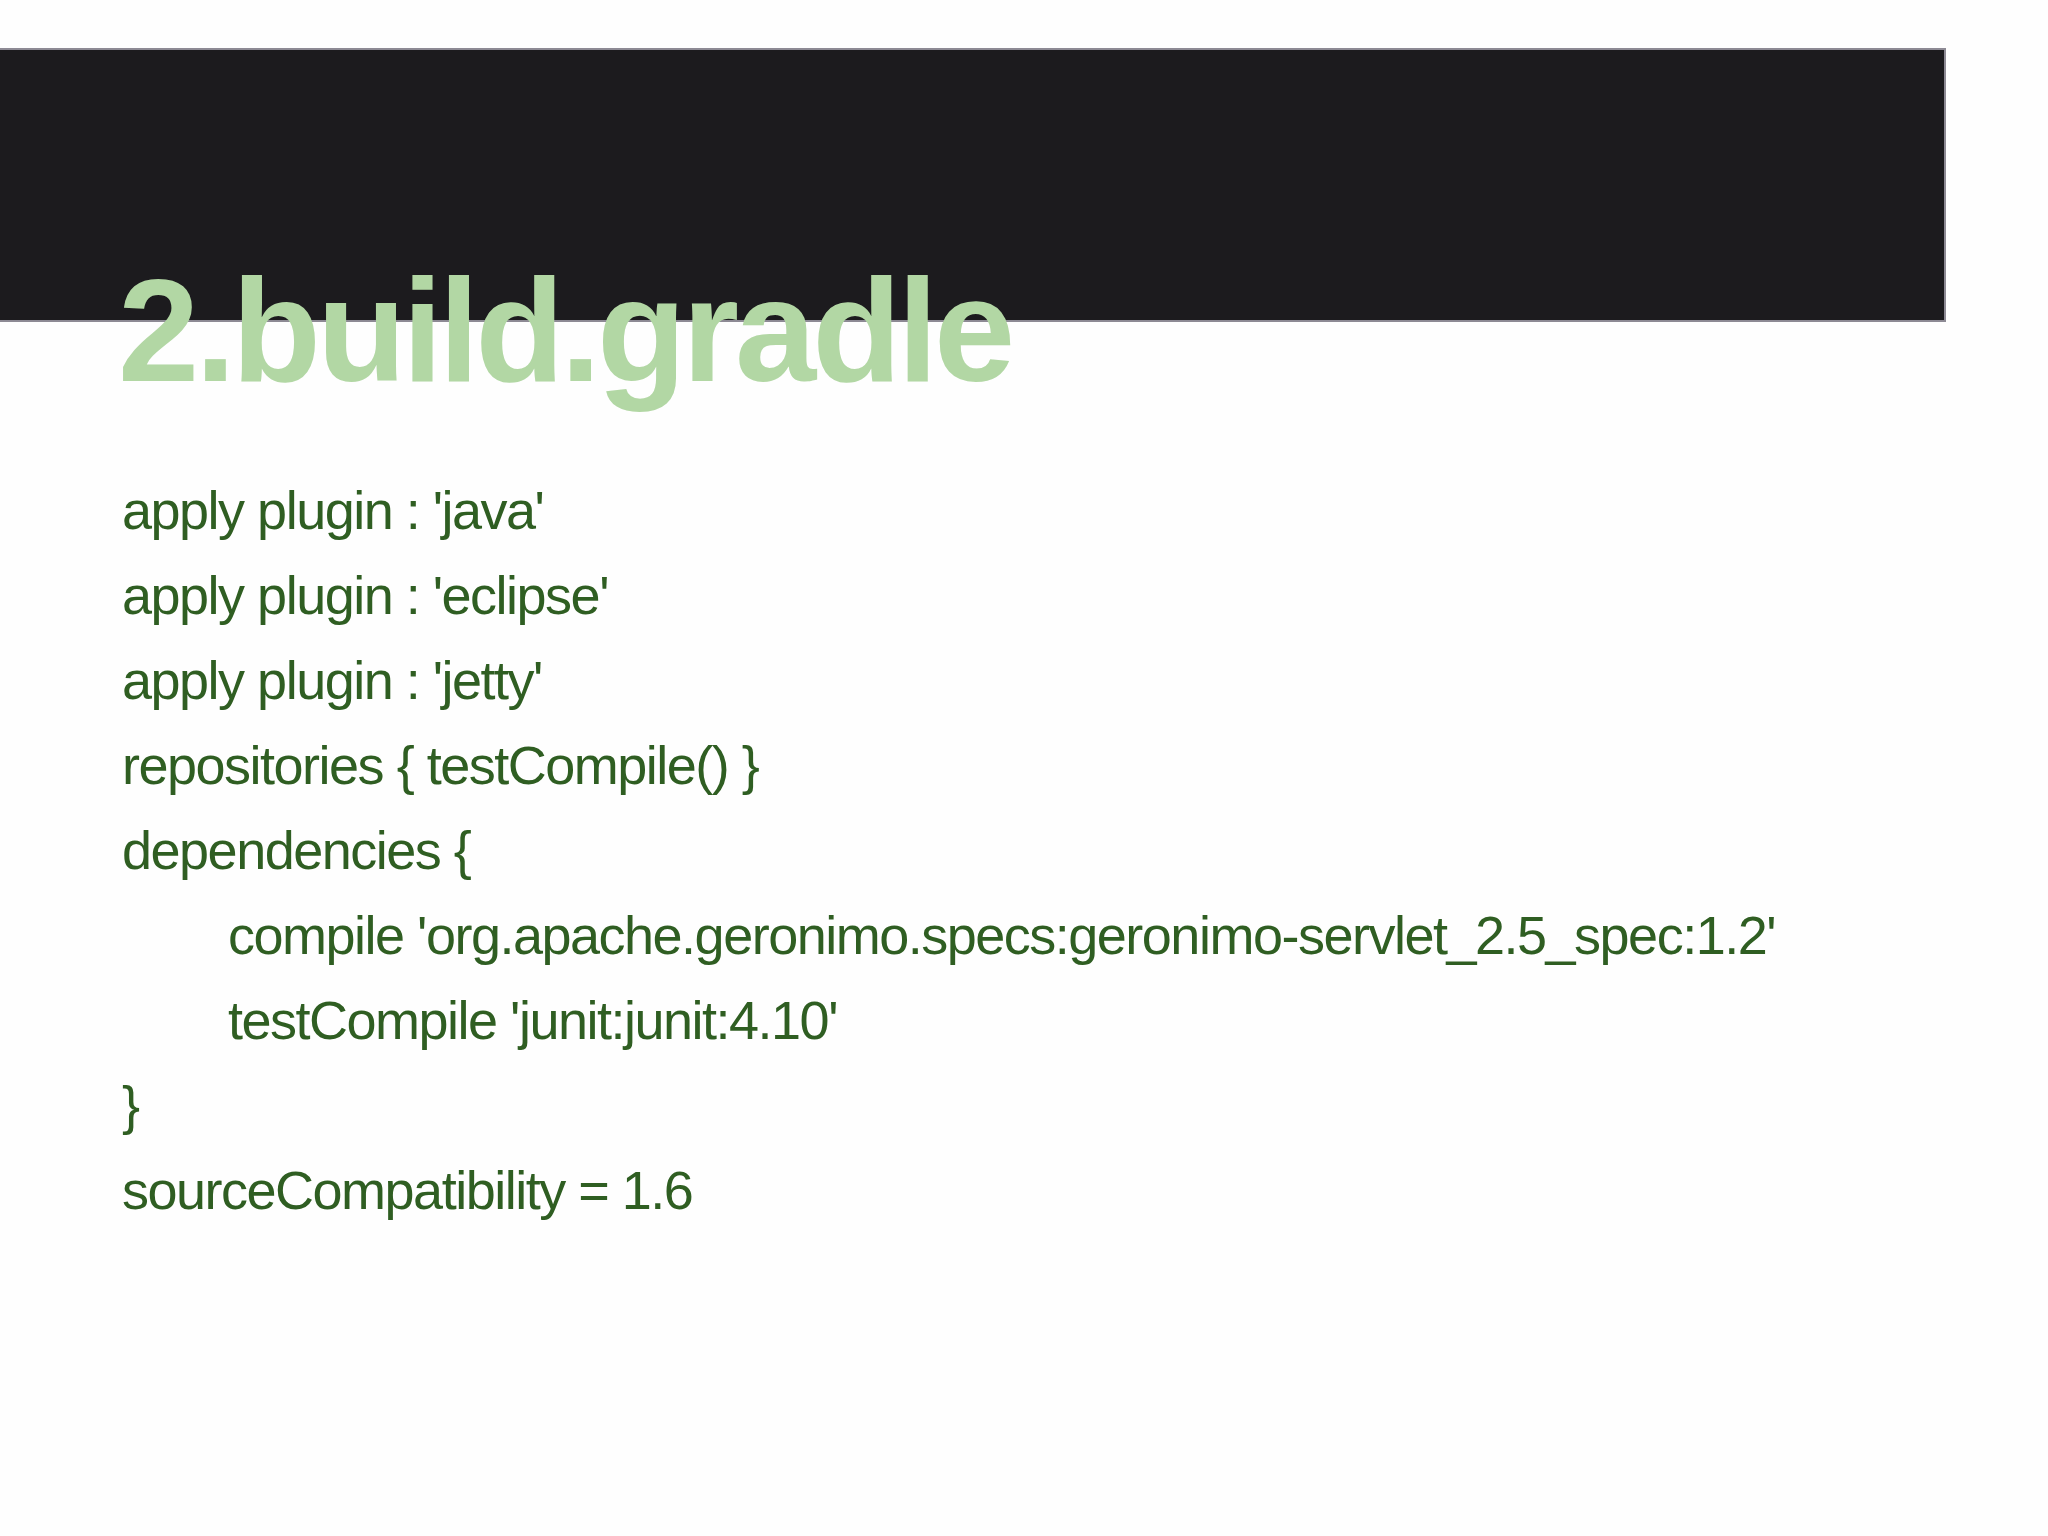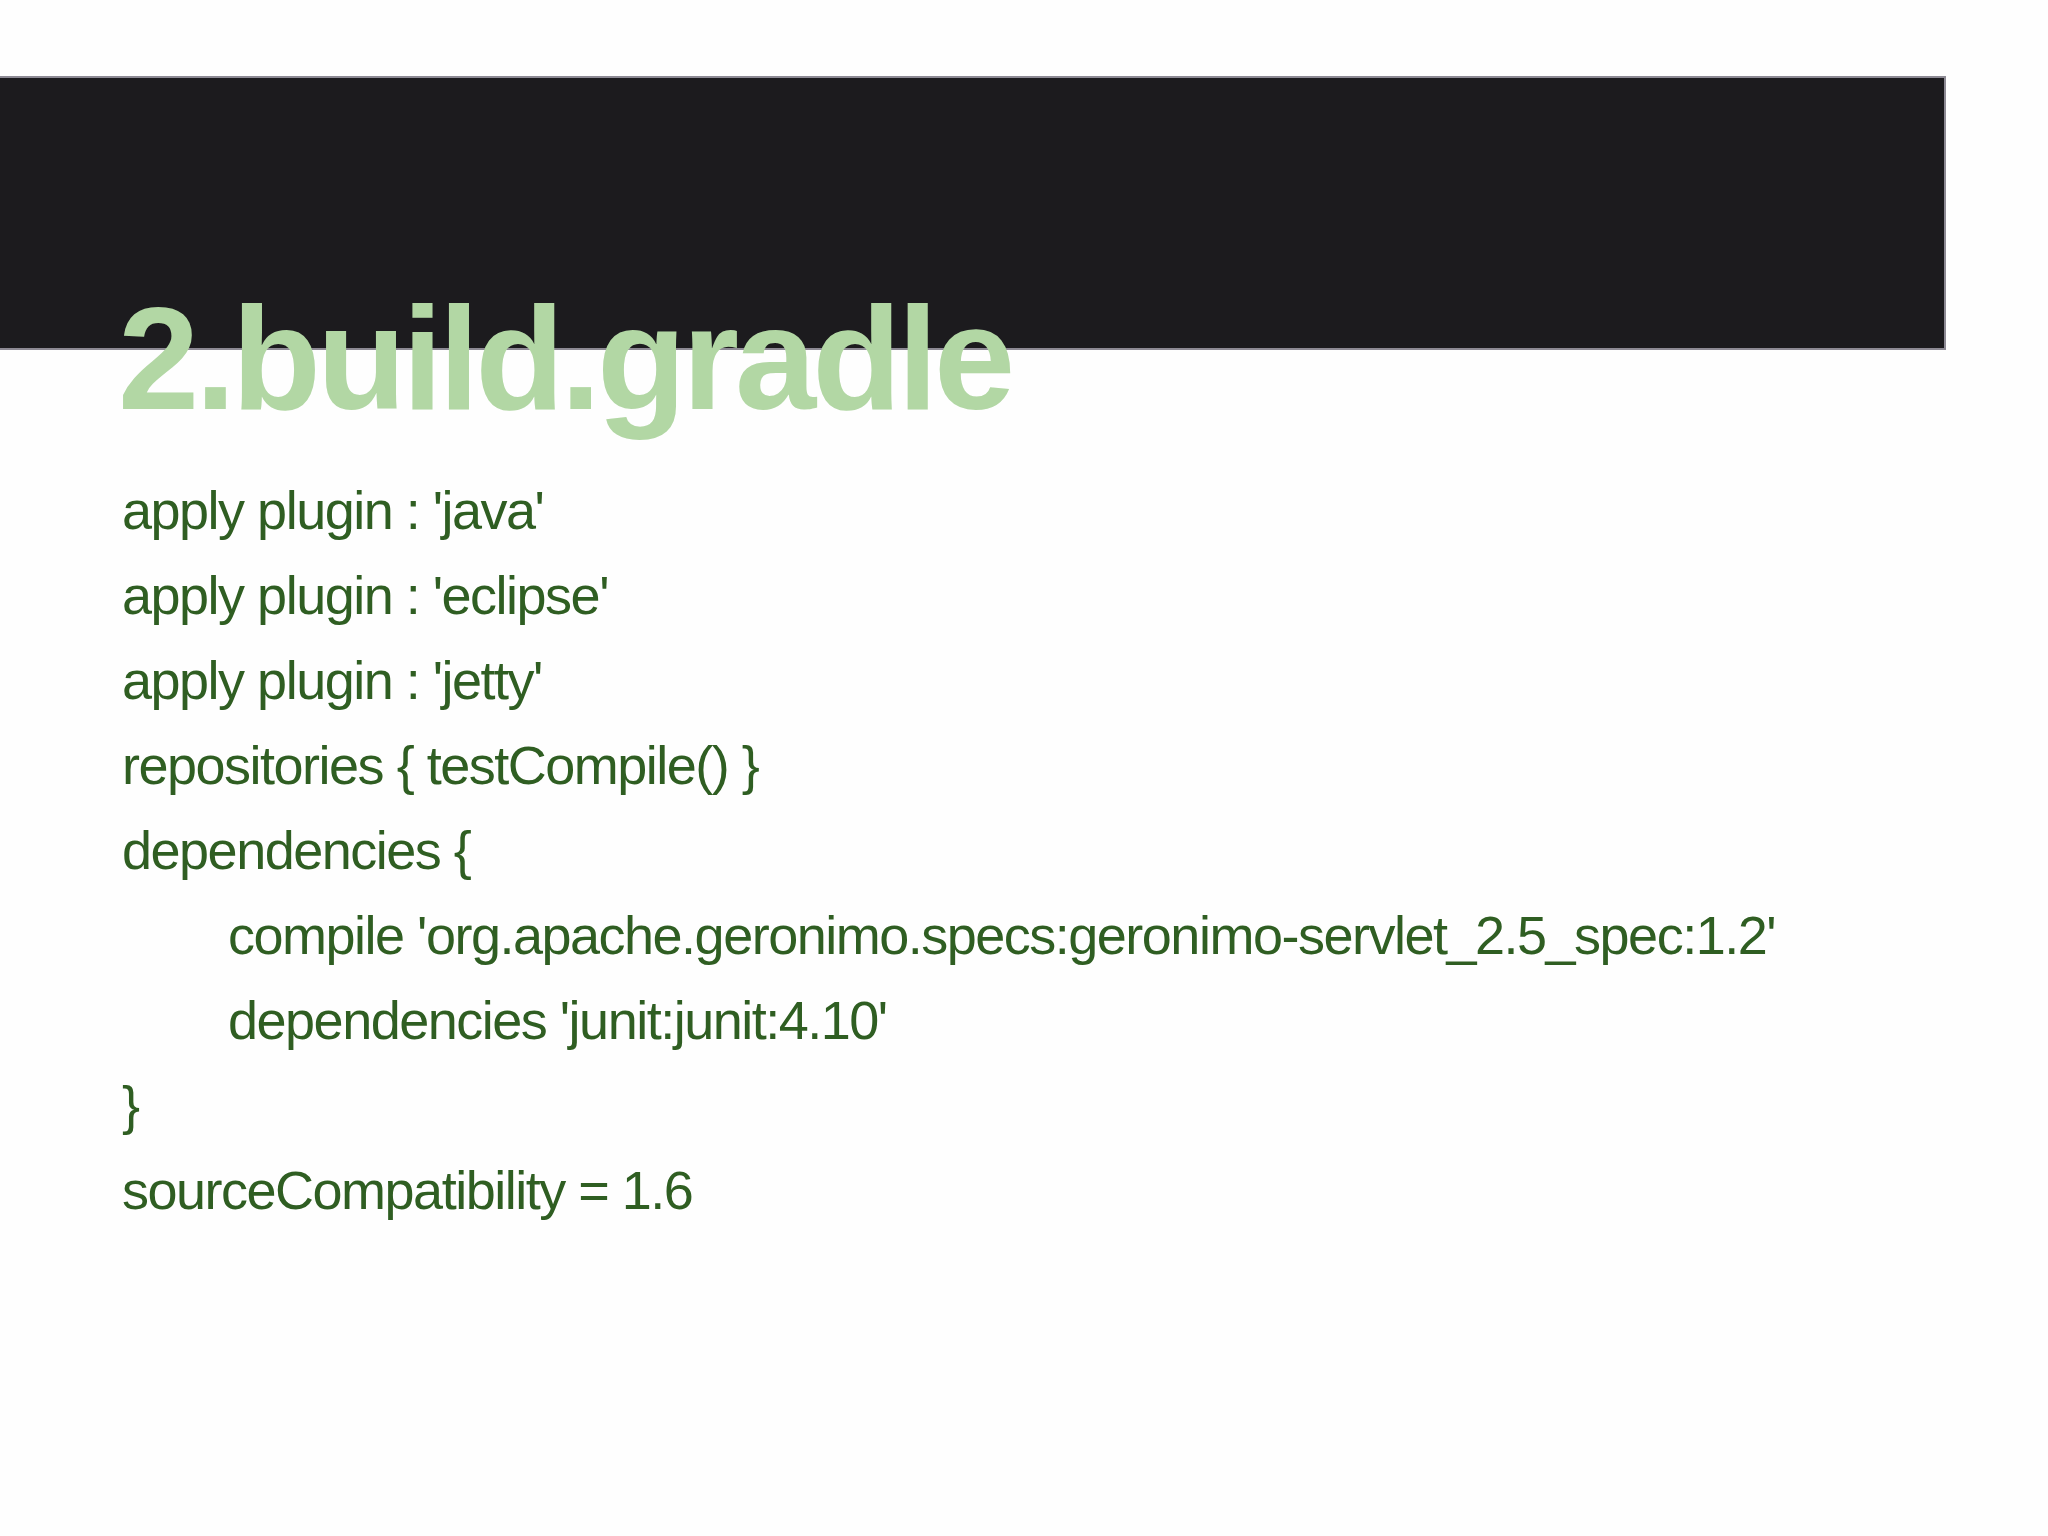--- a/index.html
+++ b/index.html
@@ -11,21 +11,21 @@
     position: relative;
     width: 2048px;
     height: 1536px;
     background: #fefefe;
     overflow: hidden;
     font-family: "Liberation Sans", sans-serif;
   }
   .banner {
     position: absolute;
     left: 0;
-    top: 76px;
+    top: 48px;
     width: 1946px;
     height: 274px;
     box-sizing: border-box;
     background: #1c1b1e;
     border: 2px solid #8d8a94;
     border-left: none;
   }
   .title {
     position: absolute;
     left: 118px;
@@ -86,21 +86,21 @@
 
       <div class="code-line">
         <span>dependencies {</span>
       </div>
 
       <div class="code-line indent">
         <span>compile 'org.apache.geronimo.specs:geronimo-servlet_2.5_spec:1.2'</span>
       </div>
 
       <div class="code-line indent">
-        <span>dependencies 'junit:junit:4.10'</span>
+        <span>testCompile 'junit:junit:4.10'</span>
       </div>
 
       <div class="code-line">
         <span>}</span>
       </div>
 
       <div class="code-line">
         <span>sourceCompatibility = 1.6</span>
       </div>
 

